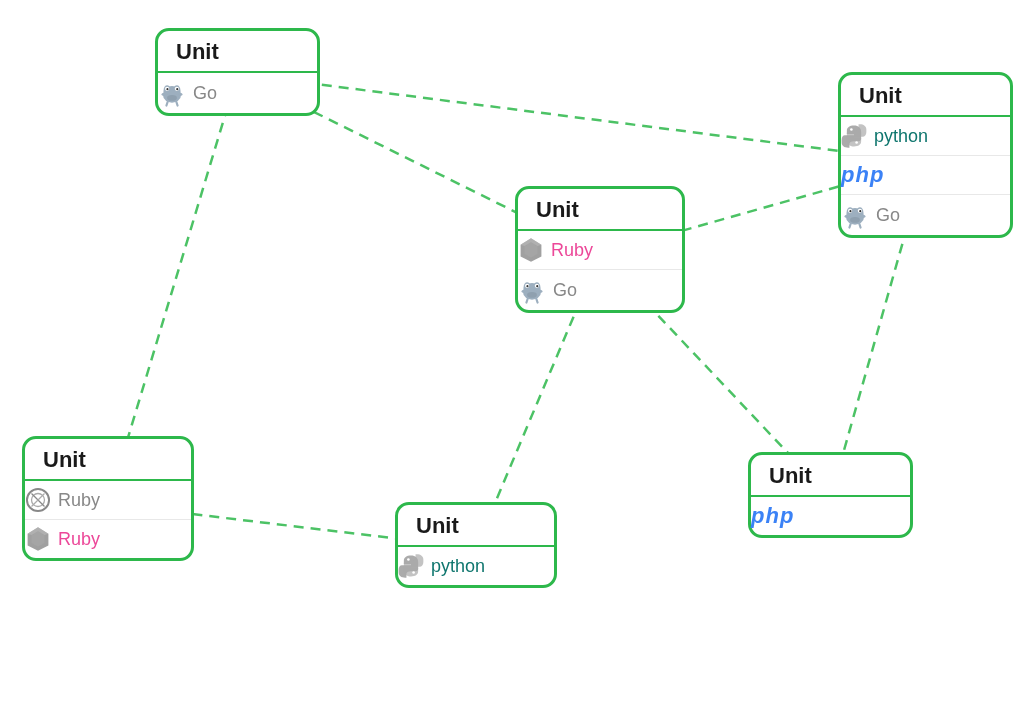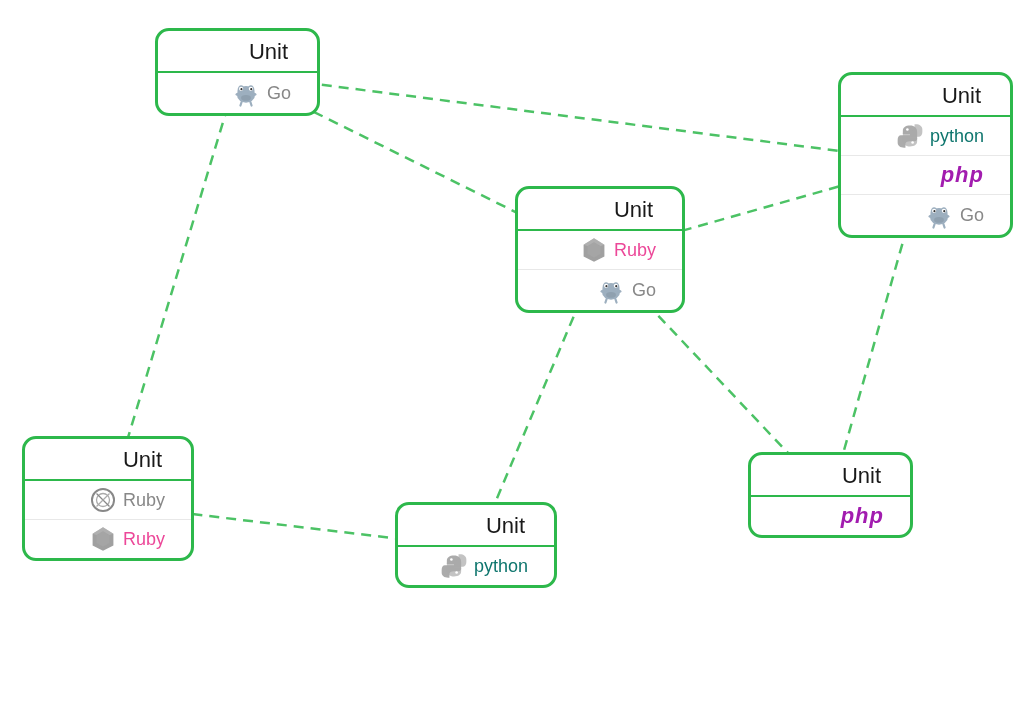--- a/index.html
+++ b/index.html
@@ -17,46 +17,45 @@
       border: 3px solid #2db84b;
       border-radius: 14px;
       background: #fff;
       display: flex;
       flex-direction: column;
       align-items: stretch;
     }
 
     .unit-title {
       font-size: 22px;
-      font-weight: 400;
+      font-weight: 700;
       color: #1a1a1a;
-      text-align: right;
+      text-align: left;
       padding: 8px 29px 6px 18px;
       border-bottom: 2px solid #2db84b;
     }
 
     .unit-lang-row {
       display: flex;
       align-items: center;
-      padding: 6px 26px;
+      padding: 6px 0;
       font-size: 17px;
       color: #888;
       gap: 6px;
       border-bottom: 1px solid #e8e8e8;
-      justify-content: flex-end;
     }
     .unit-lang-row:last-child {
       border-bottom: none;
     }
 
     
     .php-label {
       font-style: italic;
       font-weight: 700;
-      color: #a21caf;
+      color: #3b82f6;
       font-size: 22px;
       letter-spacing: 1px;
     }
 
     
     .python-label {
       color: #0f766e;
       font-size: 18px;
     }
 

